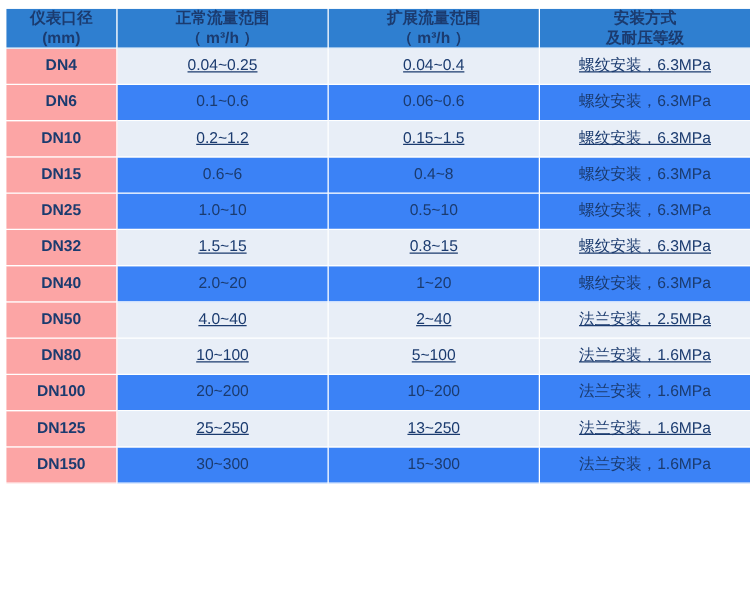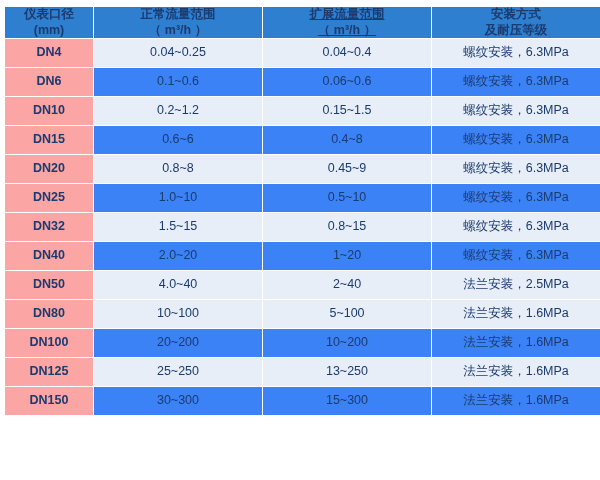--- a/index.html
+++ b/index.html
@@ -45,36 +45,36 @@
   }
   thead th.col-dn {
     width: 88px;
   }
   thead th.col-normal {
     width: 168px;
     margin-top: 44px;
   }
   thead th.col-extend {
     width: 168px;
-    text-decoration: underline;
   }
   thead th.col-install {
     width: 168px;
   }
   .hdr-line {
     display: block;
   }
   td.dn-cell {
     background: #fca5a5;
     color: #ffffff;
     font-weight: bold;
     font-size: 13px;
   }
   tbody tr.odd td.data-cell {
     background: #e8eef7;
+    text-decoration: underline;
   }
   tbody tr.even td.data-cell {
     background: #3b82f6;
   }
   td.data-cell {
     color: #16335e;
     font-size: 12.5px;
   }
 </style>
 </head>
@@ -120,26 +120,20 @@
         <td class="data-cell">0.2~1.2</td>
         <td class="data-cell">0.15~1.5</td>
         <td class="data-cell">螺纹安装，6.3MPa</td>
       </tr>
       <tr class="even">
         <td class="dn-cell">DN15</td>
         <td class="data-cell">0.6~6</td>
         <td class="data-cell">0.4~8</td>
         <td class="data-cell">螺纹安装，6.3MPa</td>
       </tr>
-      <tr class="odd">
-        <td class="dn-cell">DN20</td>
-        <td class="data-cell">0.8~8</td>
-        <td class="data-cell">0.45~9</td>
-        <td class="data-cell">螺纹安装，6.3MPa</td>
-      </tr>
       <tr class="even">
         <td class="dn-cell">DN25</td>
         <td class="data-cell">1.0~10</td>
         <td class="data-cell">0.5~10</td>
         <td class="data-cell">螺纹安装，6.3MPa</td>
       </tr>
       <tr class="odd">
         <td class="dn-cell">DN32</td>
         <td class="data-cell">1.5~15</td>
         <td class="data-cell">0.8~15</td>

